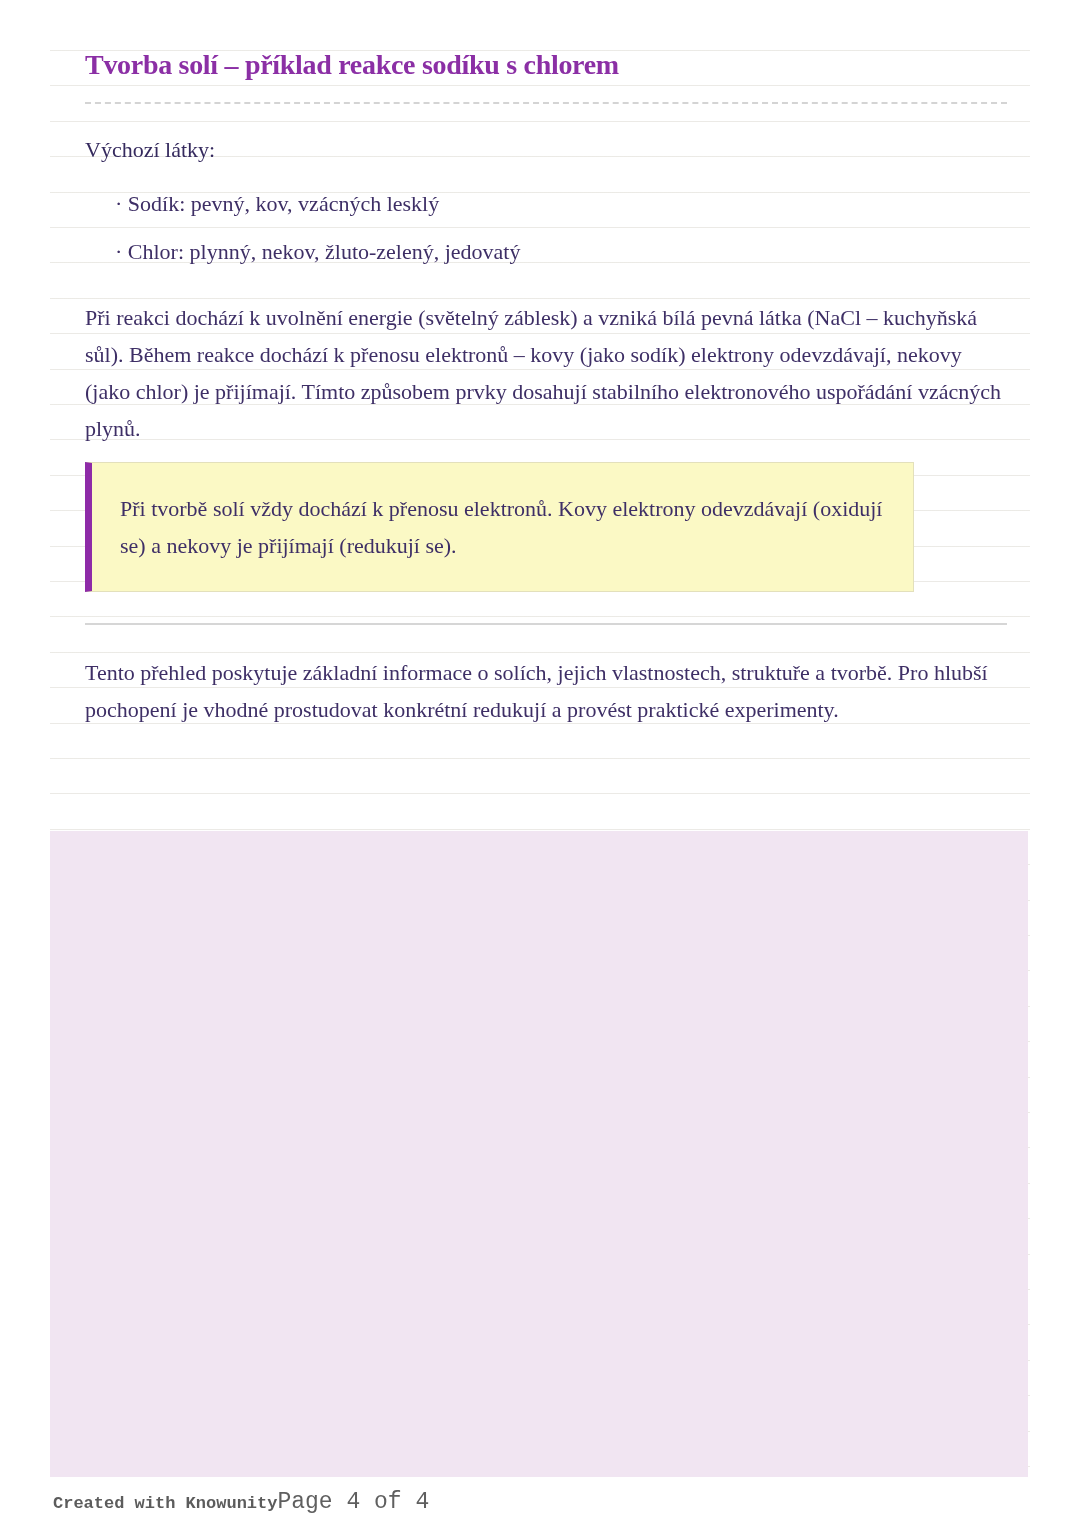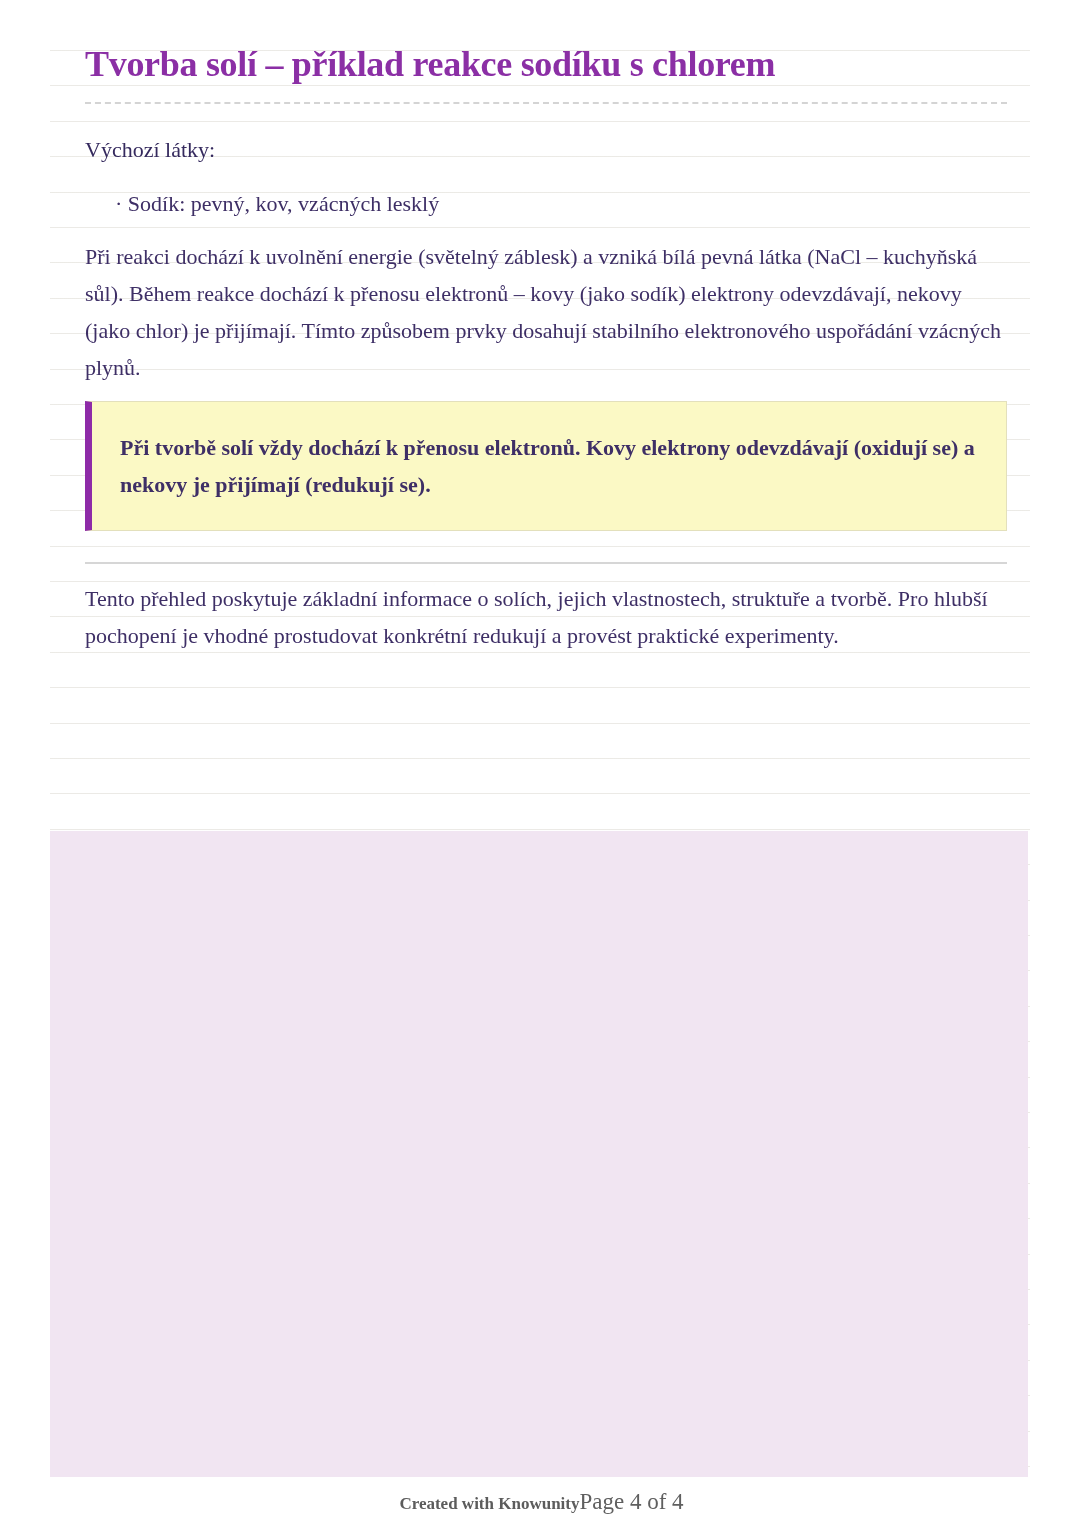--- a/index.html
+++ b/index.html
@@ -30,21 +30,21 @@
     left:85px; top:40px;
     width:922px;
     z-index:1;
     color:#3e2f66;
     font-size:22px;
     line-height:37px;
   }
   h1.doc-title{
     margin:0;
     max-width:800px;
-    font-size:36px;
+    font-size:28px;
     line-height:49px;
     font-weight:bold;
     letter-spacing:-0.3px;
     color:#8b2fa5;
   }
   .title-wrap{
     border-bottom:2px dashed #d4d4d4;
     padding-bottom:13px;
     margin-bottom:27px;
   }
@@ -58,54 +58,54 @@
     margin:17px 0 0 0;
     padding:0 0 0 30px;
   }
   ul.bullet-list li{
     margin-bottom:11px;
   }
   ul.bullet-list li::before{
     content:"·\00a0";
   }
   p.body-paragraph{
-    margin:16px 0 0 0;
+    margin:29px 0 0 0;
   }
   .callout{
     margin-top:15px;
     background:#fbf9c5;
     border:1px solid #e3e0bc;
     border-left:7px solid #8e2ba8;
     padding:27px 28px;
     box-sizing:border-box;
-    width:922px;
-    font-weight:bold;
+    width:829px;
   }
   .divider{
     margin-top:31px;
     height:0;
     border-top:2px solid #d6d6d6;
     width:922px;
   }
   .placeholder-rect{
     position:absolute;
     left:50px; top:831px;
     width:978px; height:646px;
     background:#f1e5f2;
     z-index:1;
   }
   .footer{
     position:absolute;
     left:53px; right:50px; top:1489px;
     display:flex;
-    justify-content:center;
+    justify-content:flex-start;
     align-items:baseline;
     z-index:1;
     font-size:17px;
     color:#5c5c5c;
+    font-family:Liberation Mono, monospace;
   }
   .footer .credit{font-weight:bold;}
   .footer .page-num{font-size:23px;font-weight:normal;color:#5f5f5f;}
 </style>
 </head>
 <body>
 
 <div class="page">
 
   <div class="ruled-lines"></div>
@@ -113,20 +113,21 @@
   <div class="content">
 
     <div class="title-wrap">
       <h1 class="doc-title">Tvorba solí – příklad reakce sodíku s chlorem</h1>
     </div>
 
     <p class="section-heading">Výchozí látky:</p>
 
     <ul class="bullet-list">
       <li>Sodík: pevný, kov, vzácných lesklý</li>
+      <li>Chlor: plynný, nekov, žluto-zelený, jedovatý</li>
     </ul>
 
     <p class="body-paragraph">Při reakci dochází k uvolnění energie (světelný záblesk) a vzniká bílá pevná látka (NaCl – kuchyňská sůl). Během reakce dochází k přenosu elektronů – kovy (jako sodík) elektrony odevzdávají, nekovy (jako chlor) je přijímají. Tímto způsobem prvky dosahují stabilního elektronového uspořádání vzácných plynů.</p>
 
     <div class="callout">
       <div>Při tvorbě solí vždy dochází k přenosu elektronů. Kovy elektrony odevzdávají (oxidují se) a nekovy je přijímají (redukují se).</div>
     </div>
 
     <div class="divider"></div>
 

